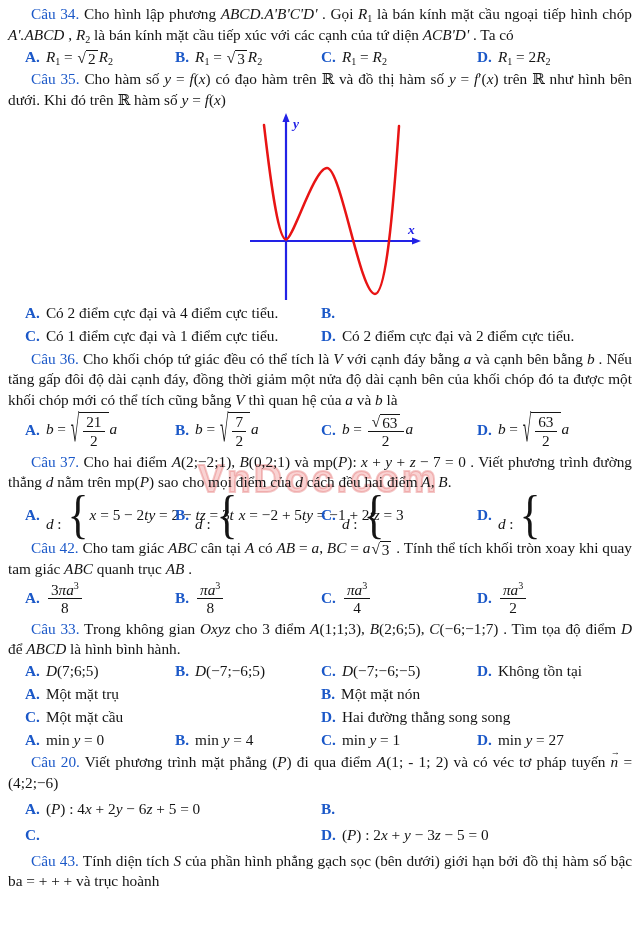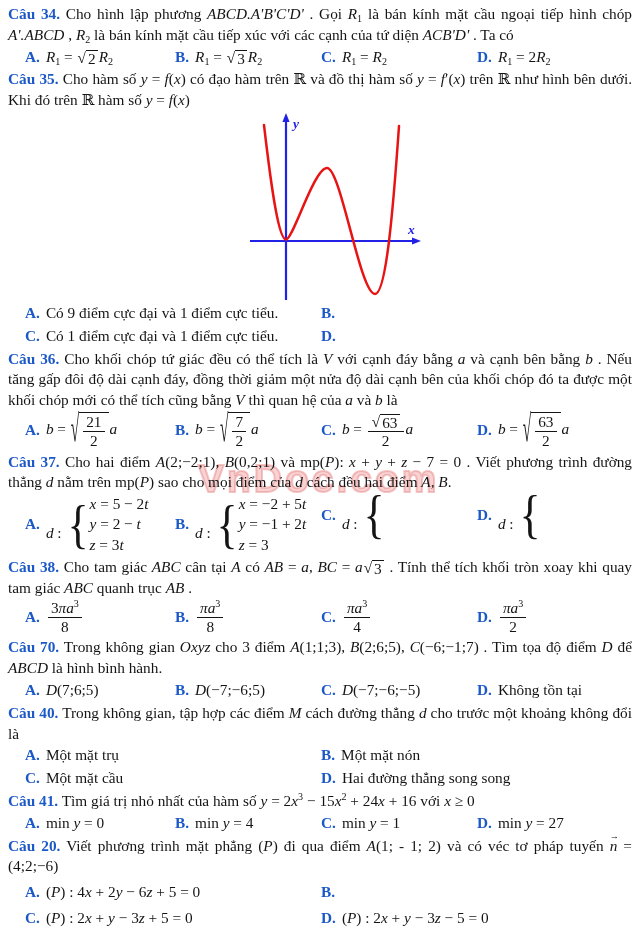--- a/index.html
+++ b/index.html
@@ -18,21 +18,21 @@
   .watermark{
     position:absolute;left:198px;top:452px;z-index:0;
     font-family:"Liberation Sans","DejaVu Sans",sans-serif;
     font-size:39px;font-weight:bold;letter-spacing:3px;
     color:rgba(240,150,150,0.42);
     -webkit-text-stroke:2px rgba(228,115,115,0.40);
     user-select:none;white-space:nowrap;
   }
   .content{position:relative;z-index:1;}
   p.q{margin:0;text-align:justify;}
-  .qlabel{color:var(--blue);font-weight:bold;}
+  .qlabel{color:var(--blue);font-weight:normal;margin-left:23px;}
   .it{font-style:italic;}
   .sup{font-size:0.66em;vertical-align:0.55em;line-height:0;}
   .sub{font-size:0.66em;vertical-align:-0.28em;line-height:0;}
   .vec{position:relative;display:inline-block;}
   .vec::after{content:"\2192";position:absolute;left:0.02em;top:-0.66em;font-size:0.6em;font-style:normal;}
   .optrow{display:flex;align-items:flex-start;margin:1px 0 2px 17px;}
   .optrow.sp{margin-top:5px;margin-bottom:5px;}
   .opt{display:flex;align-items:center;white-space:nowrap;}
   .opt .opt-body{display:inline-block;}
   .opt.c1{width:150px;}
@@ -44,21 +44,21 @@
   .opt-letter{color:var(--blue);font-weight:bold;margin-right:6px;}
   .frac{display:inline-flex;flex-direction:column;text-align:center;vertical-align:middle;margin:0 2px;line-height:1.15;}
   .frac>.num{display:block;padding:0 3px;border-bottom:1.3px solid currentColor;text-align:center;}
   .frac>.den{display:block;padding:0 3px;}
   .sqrt{display:inline-flex;align-items:flex-start;vertical-align:middle;margin:0 1px;}
   .sqrt>.sqrt-rad{line-height:1.05;display:inline-block;}
   .sqrt>.sqrt-body{border-top:1.3px solid currentColor;padding:0 2px;line-height:1.05;}
   .sqrt.tall>.sqrt-rad{transform:scaleY(2.5);transform-origin:50% 0.14em;}
   .cases{display:inline-flex;align-items:center;}
   .cases-brace{font-size:44px;font-weight:400;line-height:0.95;margin:0 1px 0 2px;transform:scaleY(1.22);}
-  .cases-lines{display:inline-flex;flex-direction:column;line-height:1.32;text-align:left;}
+  .cases-lines{display:inline-flex;flex-direction:row;line-height:1.32;text-align:left;}
   .graph-wrap{margin:1px 0 1px 236px;width:184px;height:190px;}
   .graph-wrap svg{display:block;}
   .axis-label{fill:var(--axis);font-family:"Liberation Serif","DejaVu Serif",serif;font-style:italic;font-weight:bold;font-size:13.5px;}
   .qblock{margin:0 0 1px 0;}
 </style>
 </head>
 <body>
 
 <div class="page">
   <div class="watermark">VnDoc.com</div>
@@ -101,33 +101,34 @@
           <line x1="6" y1="129" x2="169" y2="129" stroke="#2222e6" stroke-width="2.2"></line>
           <polygon points="177,129 168,125.4 168,132.6" fill="#2222e6"></polygon>
           <path d="M20,13 C28,82 35,127.5 42,127.5 C49,127.5 70,56 83,56 C97,56 116,182 131,182 C142,182 149,100 155,14" fill="none" stroke="#e81414" stroke-width="2.5" stroke-linecap="round"></path>
           <text x="49" y="16" class="axis-label">y</text>
           <text x="164" y="122" class="axis-label">x</text>
         </svg>
       </div>
       <div class="optrow">
         <span class="opt w1">
             <span class="opt-letter">A.</span>
-            <span class="opt-body">Có 9 điểm cực đại và 1 điểm cực tiểu.</span>
+            <span class="opt-body">Có 2 điểm cực đại và 4 điểm cực tiểu.</span>
           </span>
         <span class="opt w2">
             <span class="opt-letter">B.</span>
           </span>
       </div>
       <div class="optrow">
         <span class="opt w1">
             <span class="opt-letter">C.</span>
             <span class="opt-body">Có 1 điểm cực đại và 1 điểm cực tiểu.</span>
           </span>
         <span class="opt w2">
             <span class="opt-letter">D.</span>
+            <span class="opt-body">Có 2 điểm cực đại và 2 điểm cực tiểu.</span>
           </span>
       </div>
     </section>
 
     <section class="qblock">
       <p class="q"><span class="qlabel">Câu 36.</span><span> Cho khối chóp tứ giác đều có thể tích là <span class="it">V</span> với cạnh đáy bằng <span class="it">a</span> và cạnh bên bằng <span class="it">b</span> . Nếu tăng gấp đôi độ dài cạnh đáy, đồng thời giảm một nửa độ dài cạnh bên của khối chóp đó ta được một khối chóp mới có thể tích cũng bằng <span class="it">V</span> thì quan hệ của <span class="it">a</span> và <span class="it">b</span> là</span></p>
       <div class="optrow">
         <span class="opt c1">
             <span class="opt-letter">A.</span>
             <span class="opt-body"><span class="it">b</span> = <span class="sqrt tall">
@@ -205,21 +206,21 @@
         <span class="opt c4">
             <span class="opt-letter">D.</span>
             <span class="opt-body"><span class="it">d</span> : <span class="cases">
                 <span class="cases-brace">{</span>
               </span></span>
           </span>
       </div>
     </section>
 
     <section class="qblock">
-      <p class="q"><span class="qlabel">Câu 38.</span><span> Cho tam giác <span class="it">ABC</span> cân tại <span class="it">A</span> có <span class="it">AB</span> = <span class="it">a</span>, <span class="it">BC</span> = <span class="it">a</span><span class="sqrt">
+      <p class="q"><span class="qlabel">Câu 42.</span><span> Cho tam giác <span class="it">ABC</span> cân tại <span class="it">A</span> có <span class="it">AB</span> = <span class="it">a</span>, <span class="it">BC</span> = <span class="it">a</span><span class="sqrt">
               <span class="sqrt-rad">√</span>
               <span class="sqrt-body">3</span>
             </span> . Tính thể tích khối tròn xoay khi quay tam giác <span class="it">ABC</span> quanh trục <span class="it">AB</span> .</span></p>
       <div class="optrow">
         <span class="opt c1">
             <span class="opt-letter">A.</span>
             <span class="opt-body"><span class="frac">
                 <span class="num">3<span class="it">πa</span><span class="sup">3</span></span>
                 <span class="den">8</span>
               </span></span>
@@ -242,21 +243,21 @@
             <span class="opt-letter">D.</span>
             <span class="opt-body"><span class="frac">
                 <span class="num"><span class="it">πa</span><span class="sup">3</span></span>
                 <span class="den">2</span>
               </span></span>
           </span>
       </div>
     </section>
 
     <section class="qblock">
-      <p class="q"><span class="qlabel">Câu 70.</span><span> Trong không gian <span class="it">Oxyz</span> cho 3 điểm <span class="it">A</span>(1;1;3), <span class="it">B</span>(2;6;5), <span class="it">C</span>(−6;−1;7) . Tìm tọa độ điểm <span class="it">D</span> để <span class="it">ABCD</span> là hình bình hành.</span></p>
+      <p class="q"><span class="qlabel">Câu 33.</span><span> Trong không gian <span class="it">Oxyz</span> cho 3 điểm <span class="it">A</span>(1;1;3), <span class="it">B</span>(2;6;5), <span class="it">C</span>(−6;−1;7) . Tìm tọa độ điểm <span class="it">D</span> để <span class="it">ABCD</span> là hình bình hành.</span></p>
       <div class="optrow">
         <span class="opt c1">
             <span class="opt-letter">A.</span>
             <span class="opt-body"><span class="it">D</span>(7;6;5)</span>
           </span>
         <span class="opt c2">
             <span class="opt-letter">B.</span>
             <span class="opt-body"><span class="it">D</span>(−7;−6;5)</span>
           </span>
         <span class="opt c3">
@@ -264,21 +265,20 @@
             <span class="opt-body"><span class="it">D</span>(−7;−6;−5)</span>
           </span>
         <span class="opt c4">
             <span class="opt-letter">D.</span>
             <span class="opt-body">Không tồn tại</span>
           </span>
       </div>
     </section>
 
     <section class="qblock">
-      <p class="q"><span class="qlabel">Câu 40.</span><span> Trong không gian, tập hợp các điểm <span class="it">M</span> cách đường thẳng <span class="it">d</span> cho trước một khoảng không đổi là</span></p>
       <div class="optrow">
         <span class="opt w1">
             <span class="opt-letter">A.</span>
             <span class="opt-body">Một mặt trụ</span>
           </span>
         <span class="opt w2">
             <span class="opt-letter">B.</span>
             <span class="opt-body">Một mặt nón</span>
           </span>
       </div>
@@ -288,21 +288,20 @@
             <span class="opt-body">Một mặt cầu</span>
           </span>
         <span class="opt w2">
             <span class="opt-letter">D.</span>
             <span class="opt-body">Hai đường thẳng song song</span>
           </span>
       </div>
     </section>
 
     <section class="qblock">
-      <p class="q"><span class="qlabel">Câu 41.</span><span> Tìm giá trị nhỏ nhất của hàm số <span class="it">y</span> = 2<span class="it">x</span><span class="sup">3</span> − 15<span class="it">x</span><span class="sup">2</span> + 24<span class="it">x</span> + 16 với <span class="it">x</span> ≥ 0</span></p>
       <div class="optrow">
         <span class="opt c1">
             <span class="opt-letter">A.</span>
             <span class="opt-body">min <span class="it">y</span> = 0</span>
           </span>
         <span class="opt c2">
             <span class="opt-letter">B.</span>
             <span class="opt-body">min <span class="it">y</span> = 4</span>
           </span>
         <span class="opt c3">
@@ -323,21 +322,20 @@
             <span class="opt-letter">A.</span>
             <span class="opt-body">(<span class="it">P</span>) : 4<span class="it">x</span> + 2<span class="it">y</span> − 6<span class="it">z</span> + 5 = 0</span>
           </span>
         <span class="opt w2">
             <span class="opt-letter">B.</span>
           </span>
       </div>
       <div class="optrow sp">
         <span class="opt w1">
             <span class="opt-letter">C.</span>
-            <span class="opt-body">(<span class="it">P</span>) : 2<span class="it">x</span> + <span class="it">y</span> − 3<span class="it">z</span> + 5 = 0</span>
           </span>
         <span class="opt w2">
             <span class="opt-letter">D.</span>
             <span class="opt-body">(<span class="it">P</span>) : 2<span class="it">x</span> + <span class="it">y</span> − 3<span class="it">z</span> − 5 = 0</span>
           </span>
       </div>
     </section>
 
     <section class="qblock">
       <p class="q"><span class="qlabel">Câu 43.</span><span> Tính diện tích <span class="it">S</span> của phần hình phẳng gạch sọc (bên dưới) giới hạn bởi đồ thị hàm số bậc ba  =  +  +  +  và trục hoành</span></p>

